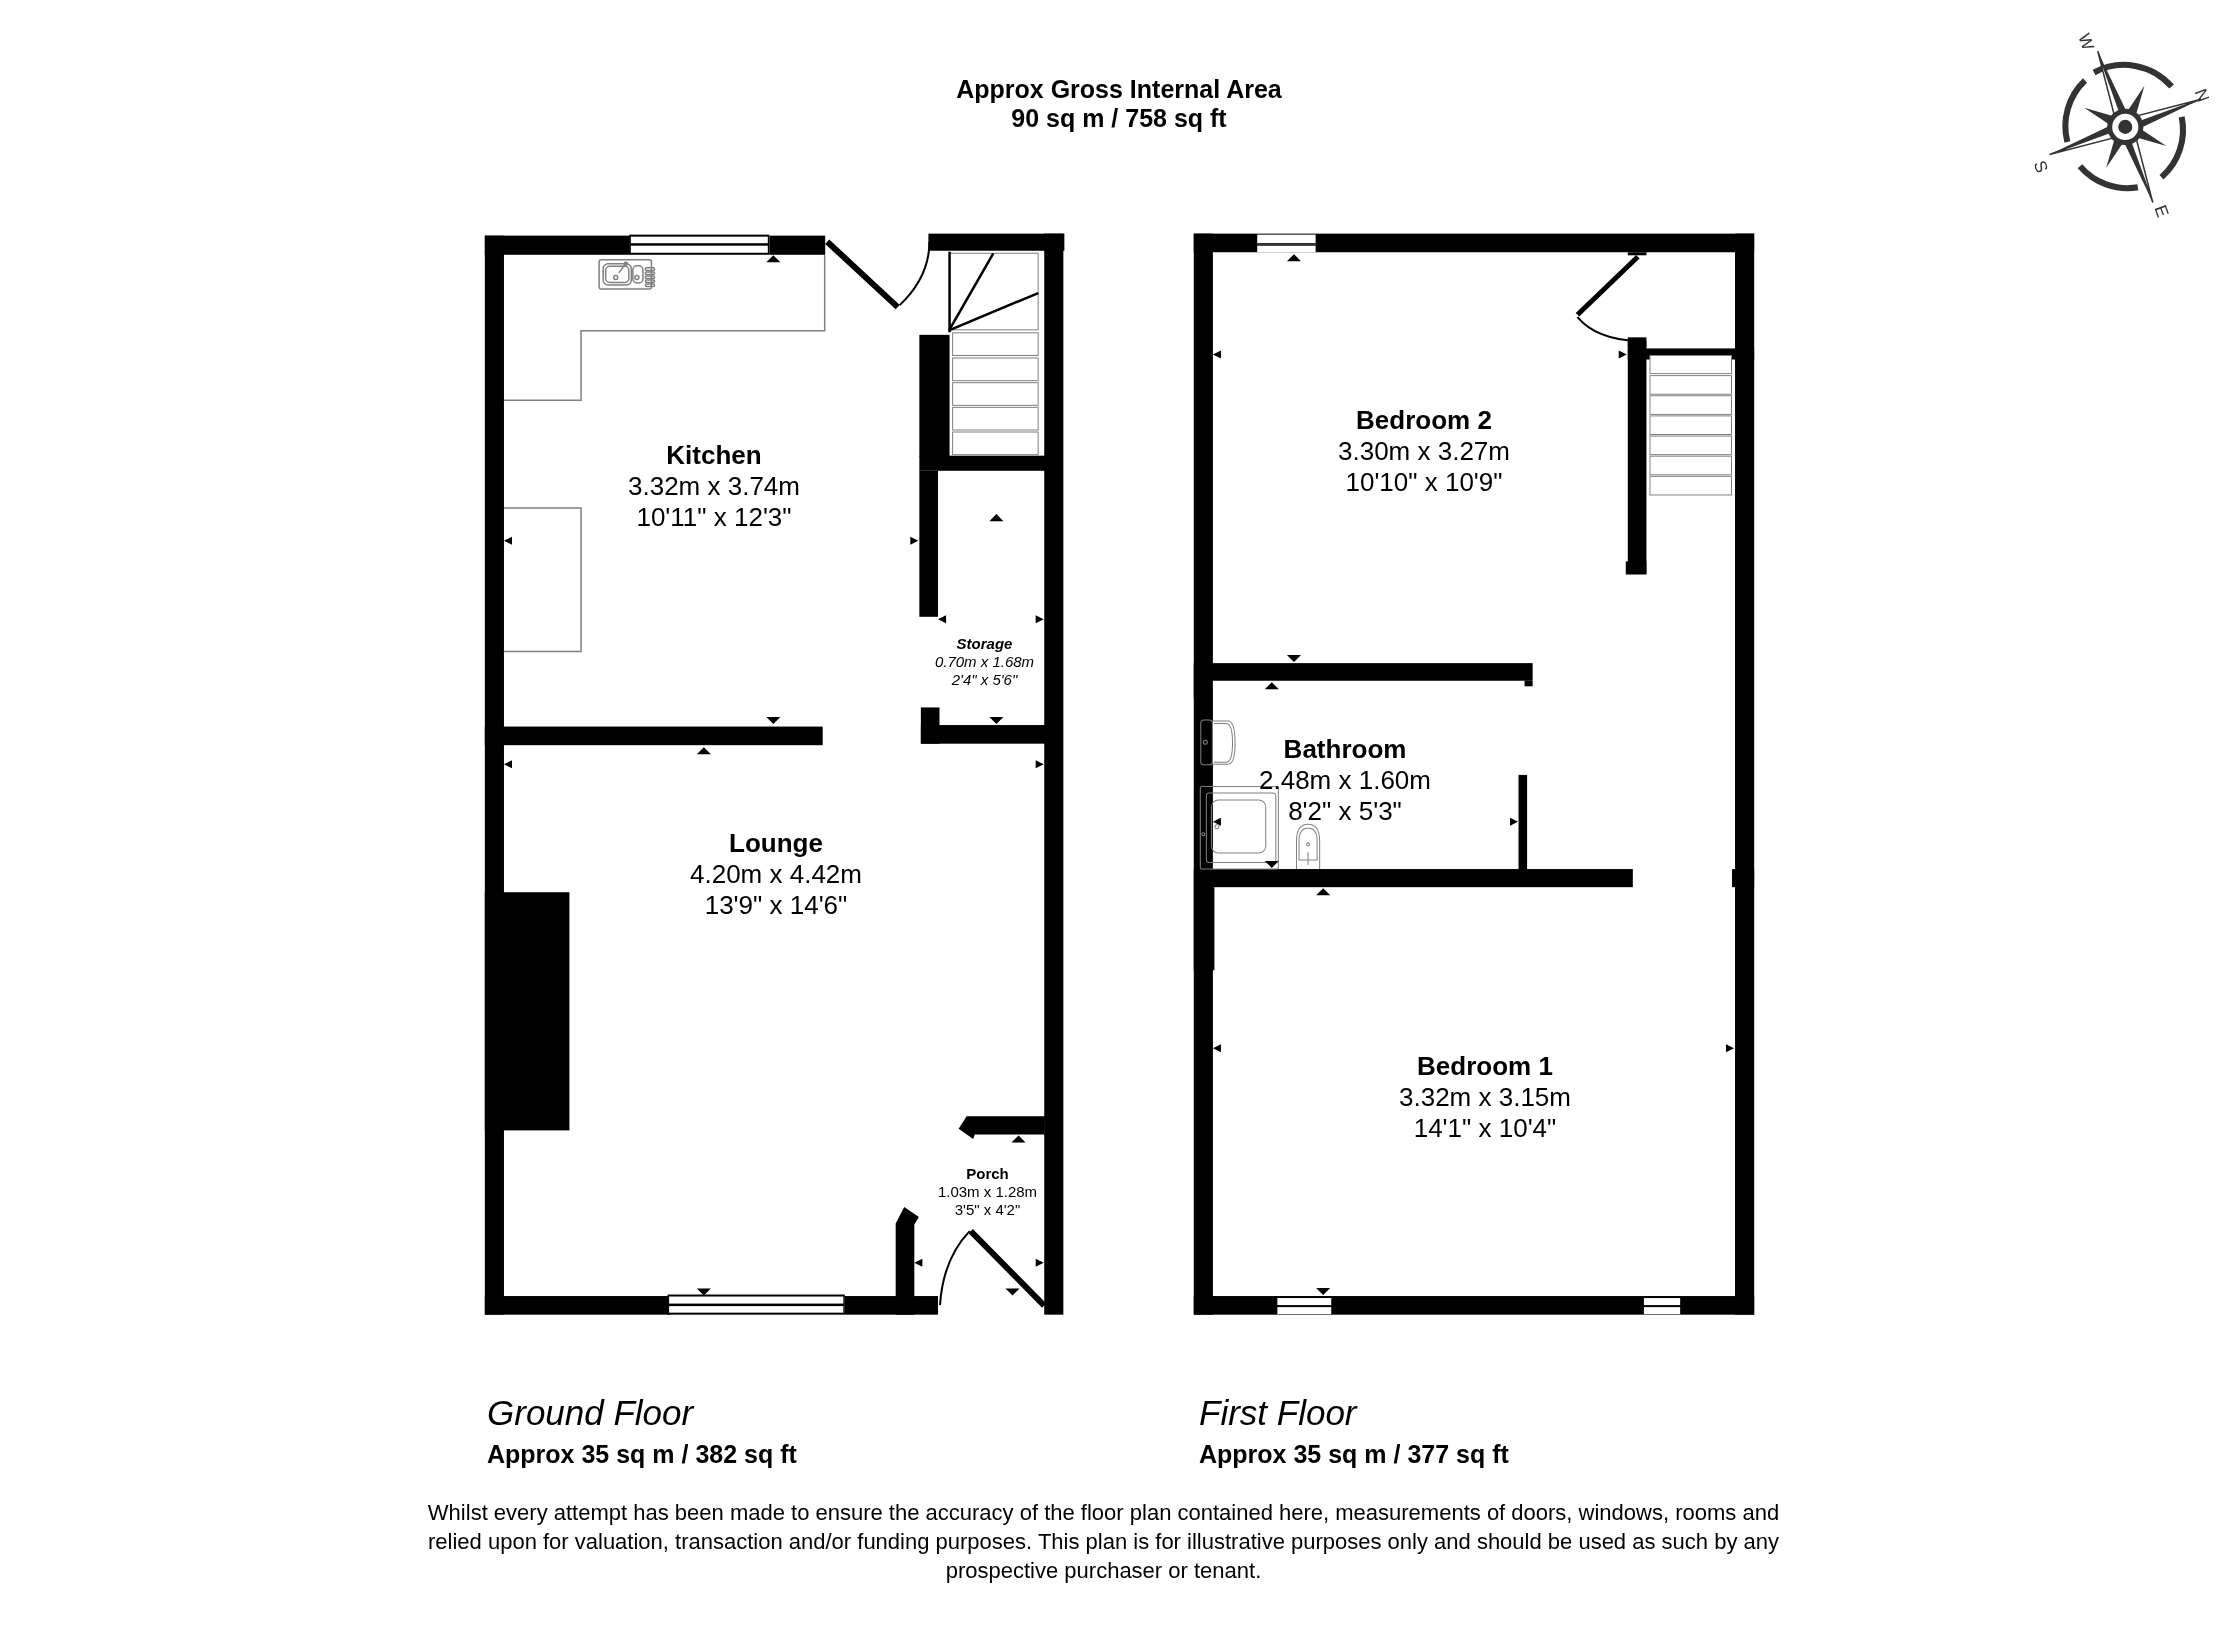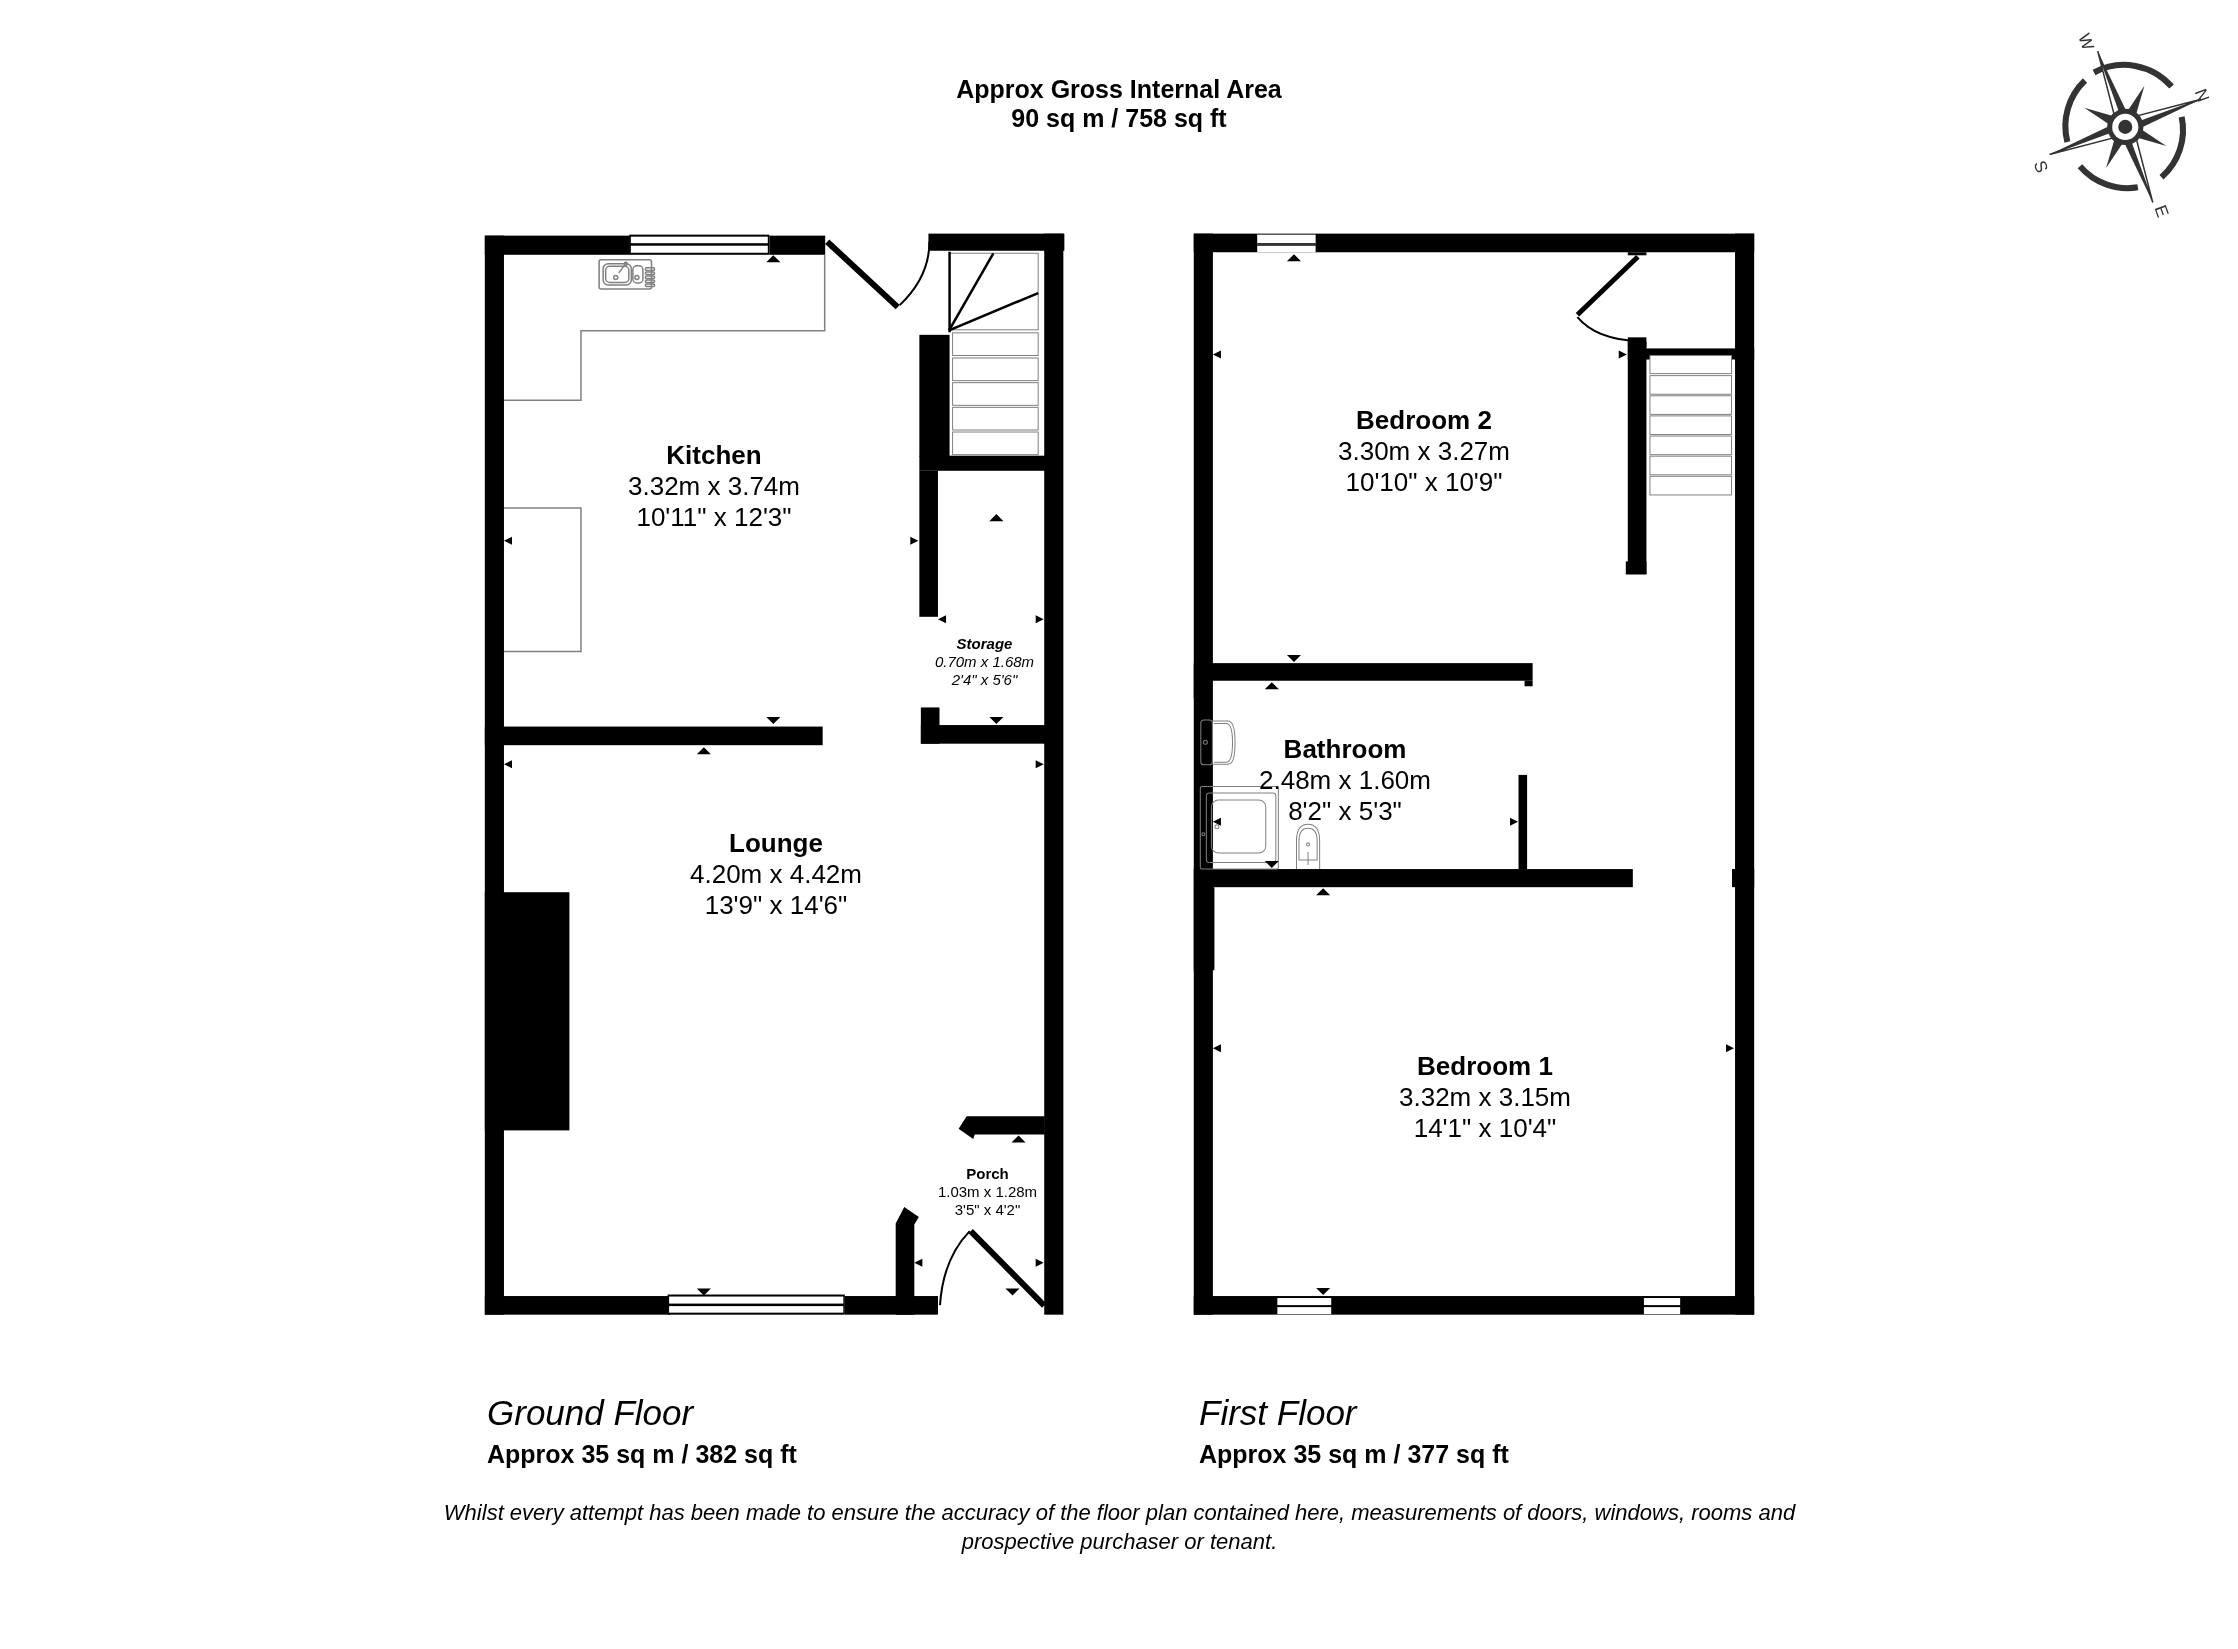--- a/index.html
+++ b/index.html
@@ -305,17 +305,18 @@
 
 <div class="abs" style="left:487px; top:1391px;">
   <div class="floor-label">Ground Floor</div>
   <div class="floor-area" style="margin-top:4px;">Approx 35 sq m / 382 sq ft</div>
 </div>
 <div class="abs" style="left:1199px; top:1391px;">
   <div class="floor-label">First Floor</div>
   <div class="floor-area" style="margin-top:4px;">Approx 35 sq m / 377 sq ft</div>
 </div>
 
-<div class="abs disclaimer" style="left:364px; top:1498px;font-style:italic;">
+<div class="abs disclaimer" style="left:348px; top:1498px;">
   <div>Whilst every attempt has been made to ensure the accuracy of the floor plan contained here, measurements of doors, windows, rooms and</div>
+  <div>relied upon for valuation, transaction and/or funding purposes. This plan is for illustrative purposes only and should be used as such by any</div>
   <div>prospective purchaser or tenant.</div>
 </div>
 
 
 </body></html>

